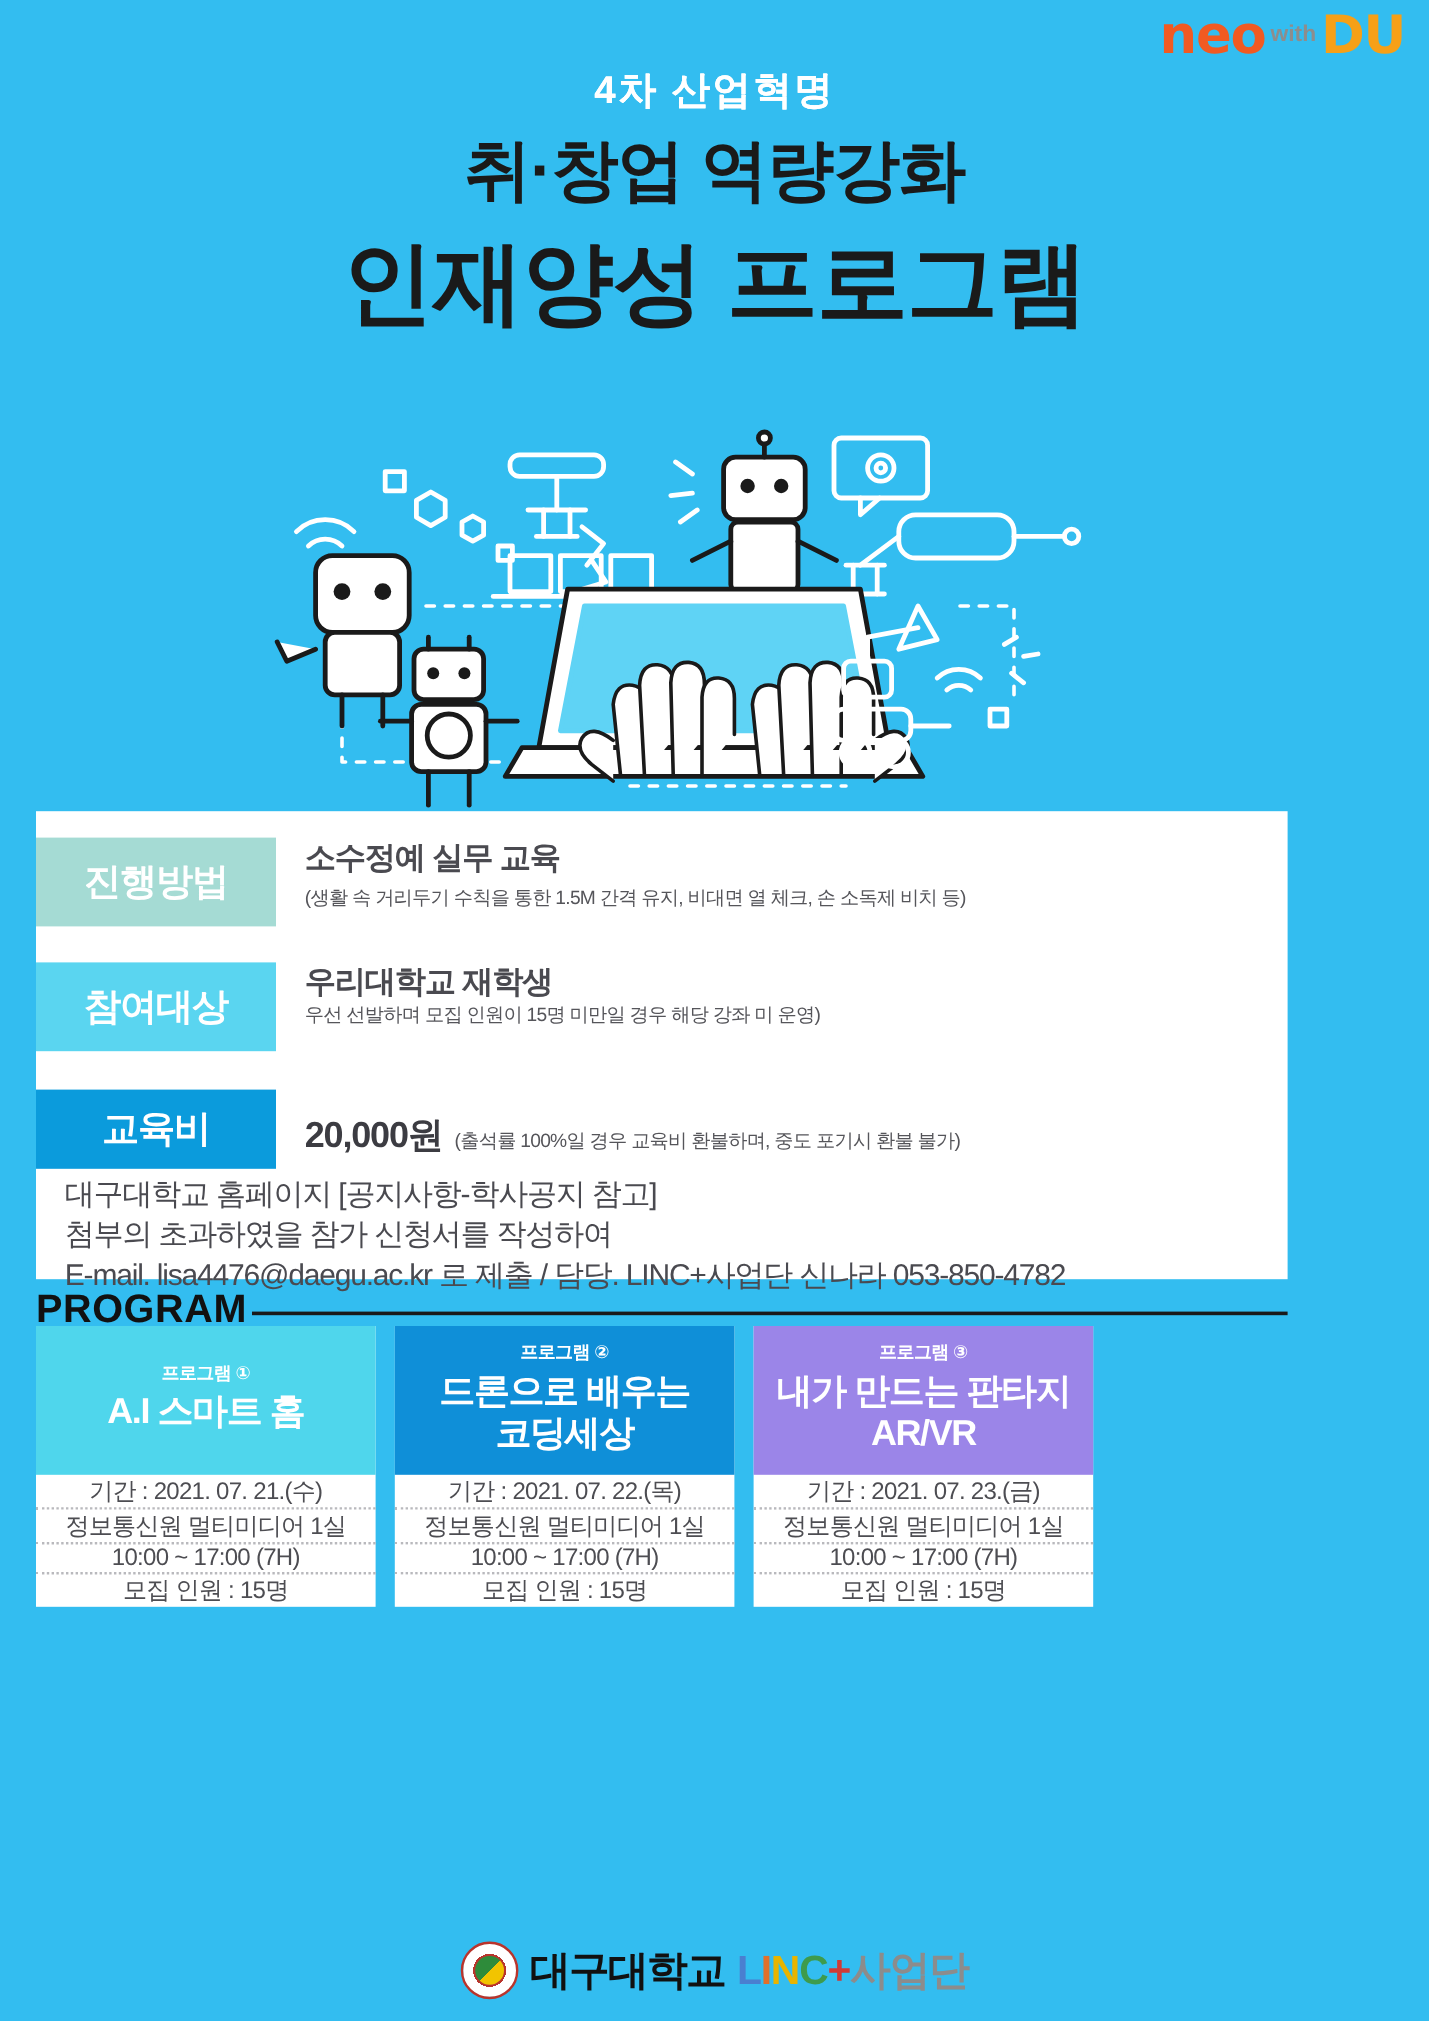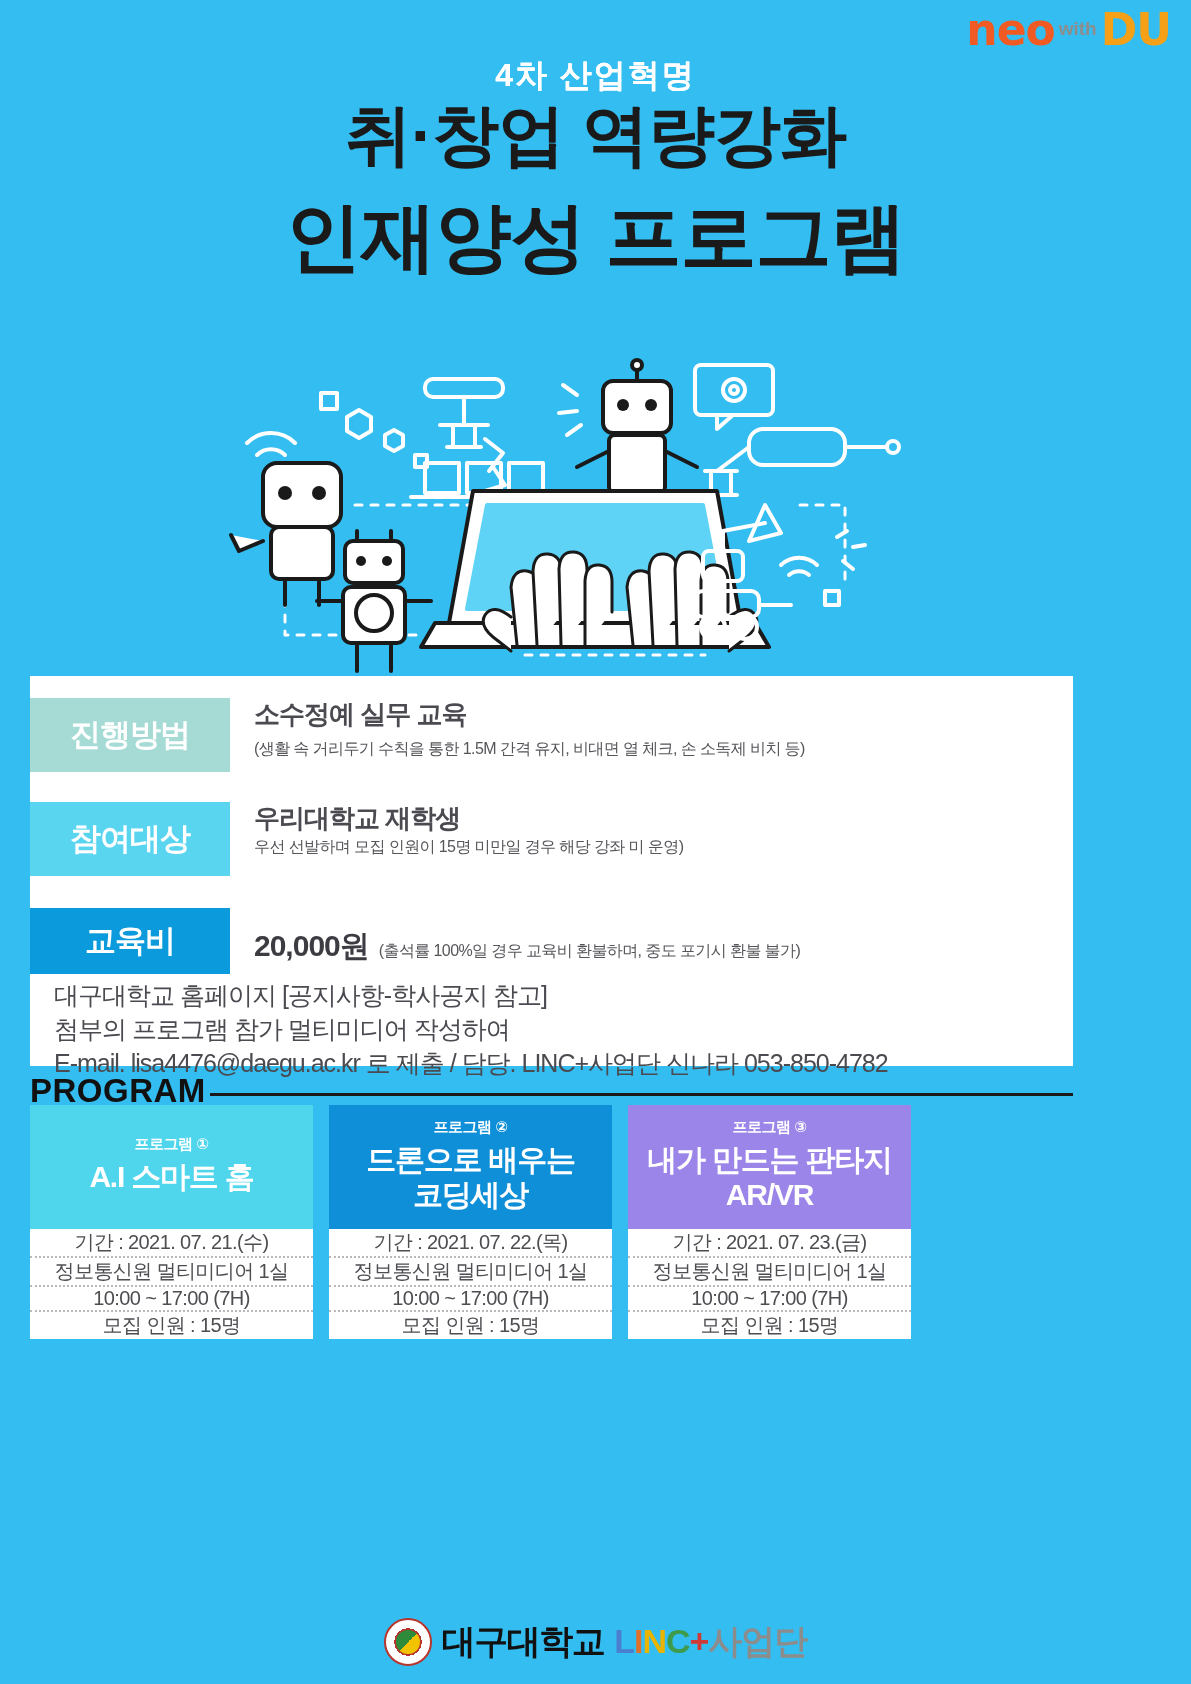--- a/index.html
+++ b/index.html
@@ -14,21 +14,21 @@
   
   .brand{position:absolute;top:8px;right:20px;display:flex;align-items:flex-end;gap:2px;}
   .brand .neo{font-size:44px;font-weight:bold;color:#f15a22;letter-spacing:-1px;line-height:1;font-family:"DejaVu Sans",sans-serif;}
   .brand .with{font-size:19px;font-weight:bold;color:#8d8d8d;line-height:1;margin:0 2px 14px 2px;}
   .brand .du{font-size:44px;font-weight:bold;color:#f6a017;letter-spacing:-1px;line-height:1;font-family:"DejaVu Sans",sans-serif;}
 
   
   .title-wrap{position:absolute;top:58px;left:0;width:1191px;text-align:center;}
   .t-sub{font-size:32px;font-weight:bold;color:#ffffff;letter-spacing:2px;line-height:1.1;
          text-shadow:0 0 0 #fff;}
-  .t-main1{font-size:67px;font-weight:bold;color:#1a1a1a;letter-spacing:-1px;line-height:1.25;}
+  .t-main1{font-size:56px;font-weight:bold;color:#1a1a1a;letter-spacing:-1px;line-height:1.25;margin-top:14px;}
   .t-main2{font-size:76px;font-weight:bold;color:#1a1a1a;letter-spacing:-1px;line-height:1.25;margin-top:12px;}
 
   
   .illus{position:absolute;top:355px;left:225px;width:740px;height:330px;}
 
   
   .info-panel{position:absolute;left:30px;top:676px;width:1043px;height:390px;background:#ffffff;}
   .info-row{position:absolute;left:0;display:flex;}
   .tag{width:200px;text-align:center;color:#ffffff;font-size:31px;font-weight:bold;
        display:flex;align-items:center;justify-content:center;letter-spacing:-1px;}
@@ -247,21 +247,21 @@
       <div class="tag tag-c" style="height:66px;">교육비</div>
       <div class="rowbody" style="display:flex;align-items:baseline;gap:10px;padding-top:18px;">
         <span class="fee">20,000원</span>
         <span class="sm">(출석률 100%일 경우 교육비 환불하며, 중도 포기시 환불 불가)</span>
       </div>
     </div>
 
     <div class="info-row" style="top:322px;">
       <div class="rowbody applylines" style="margin-top:-20px;">
         <div>대구대학교 홈페이지 [공지사항-학사공지 참고]</div>
-        <div>첨부의 프로그램 참가 멀티미디어 작성하여</div>
+        <div>첨부의 초과하였을 참가 신청서를 작성하여</div>
         <div>E-mail. lisa4476@daegu.ac.kr 로 제출 / 담당. LINC+사업단 신나라 053-850-4782</div>
       </div>
     </div>
   </div>
 
   <div class="prog-head">
     <div class="lbl">PROGRAM</div>
     <div class="rule"></div>
   </div>
 

